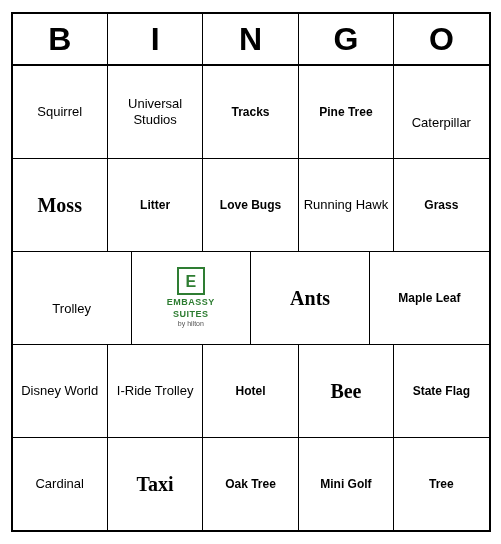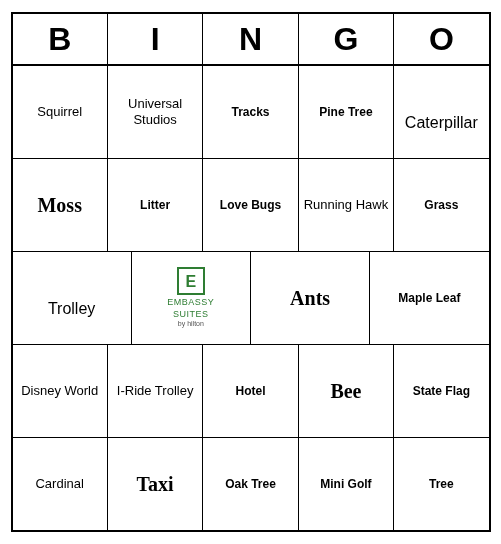--- a/index.html
+++ b/index.html
@@ -62,21 +62,21 @@
       font-family: Liberation Serif, serif;
     }
     .cell-text-md {
       font-size: 12px;
       font-weight: bold;
     }
     .cell-text-sm {
       font-size: 13px;
     }
     .cell-text-xs {
-      font-size: 16px;
+      font-size: 13px;
       margin-top: 22px;
     }
     
     .embassy-logo {
       display: flex;
       flex-direction: column;
       align-items: center;
       justify-content: center;
     }
     .embassy-icon {
@@ -86,21 +86,21 @@
       display: flex;
       align-items: center;
       justify-content: center;
       color: #2e7d32;
       font-size: 16px;
       font-weight: bold;
       margin-bottom: 2px;
     }
     .embassy-name {
       font-size: 9px;
-      font-weight: normal;
+      font-weight: bold;
       color: #2e7d32;
       letter-spacing: 0.5px;
       text-transform: uppercase;
       line-height: 1.3;
       text-align: center;
     }
     .embassy-sub {
       font-size: 7px;
       color: #555;
       text-align: center;

